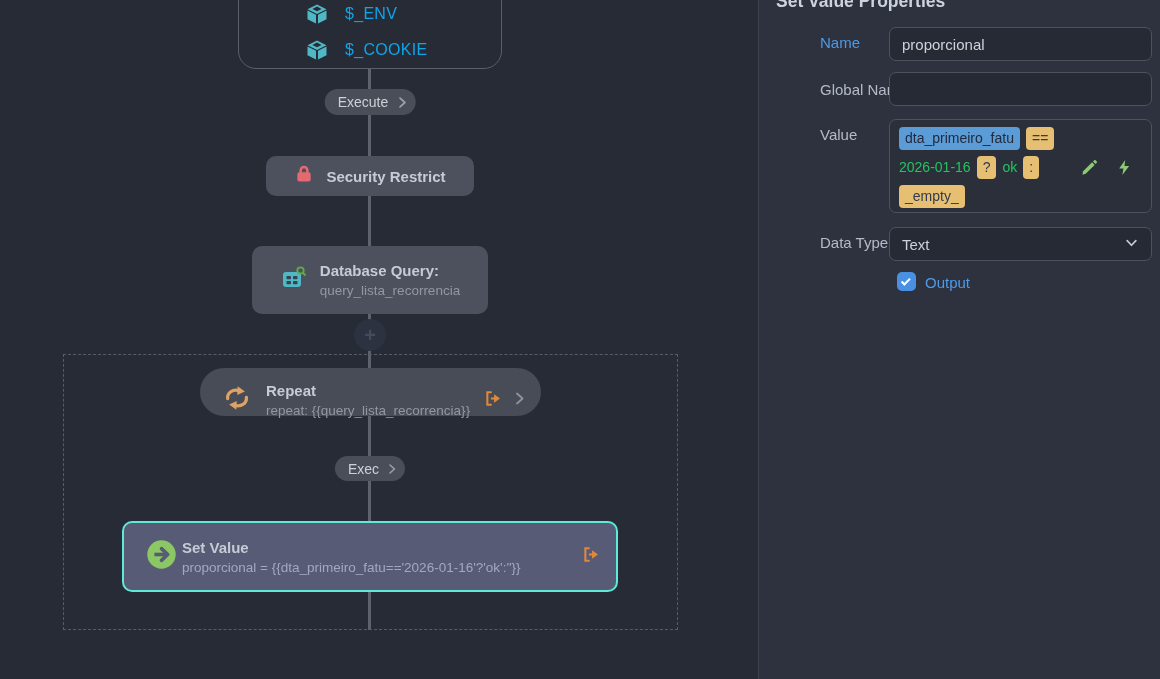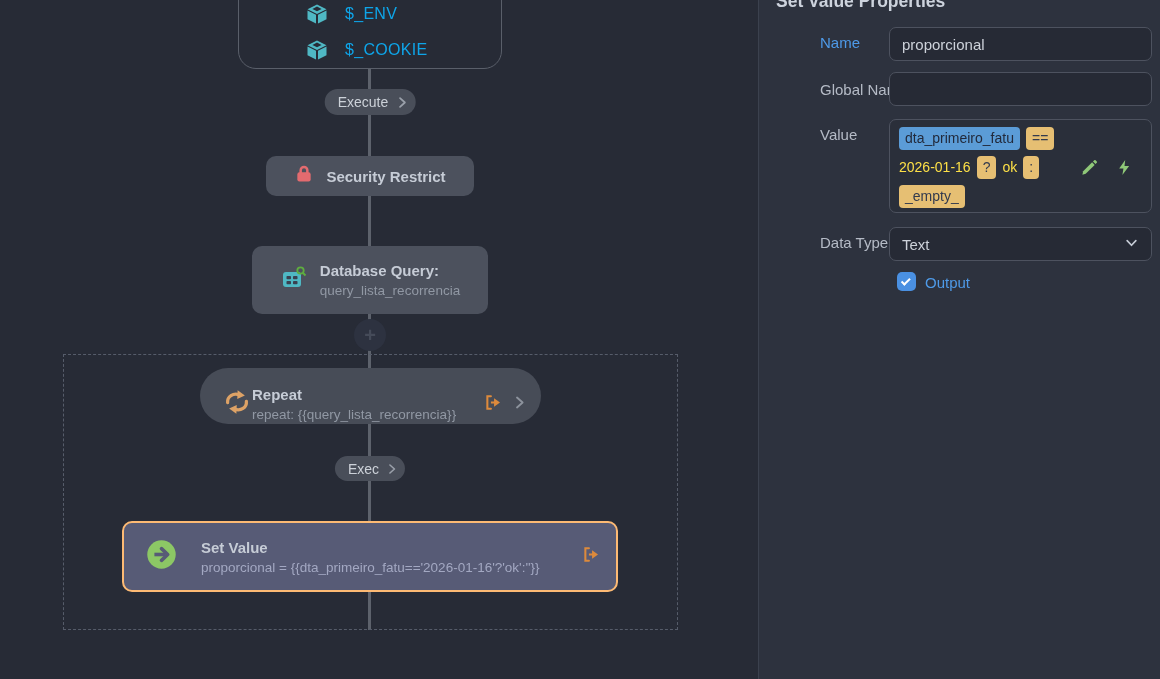--- a/index.html
+++ b/index.html
@@ -46,26 +46,26 @@
   .node-title { font-size:15px; font-weight:700; color:#c6ccd6; }
   .node-sub { font-size:13.5px; color:#9198a4; margin-top:4px; white-space:nowrap; }
 
   .node.security { left:266px; top:156px; width:208px; height:40px; justify-content:center; gap:12px; }
 
   .node.database { left:252px; top:246px; width:236px; height:68px; justify-content:center; gap:12px; }
 
   .loop-box { position:absolute; left:63px; top:354px; width:615px; height:276px;
     border:1px dashed #565c6a; z-index:1; }
 
-  .node.repeat { left:200px; top:368px; width:341px; height:56px; border-radius:32px; background:#474c57; padding:16px 14px 0 22px; }
+  .node.repeat { left:200px; top:368px; width:341px; height:48px; border-radius:32px; background:#474c57; padding:16px 14px 0 22px; gap:14px; }
   .node.repeat .grow { flex:1; min-width:0; }
   .node-right-icons { display:flex; align-items:center; gap:10px; }
 
   .node.setvalue { left:122px; top:521px; width:496px; height:71px; background:#575b76;
-    border:2px solid #fdba74; padding:0 16px 0 22px; gap:24px; }
+    border:2px solid #5eead4; padding:0 16px 0 22px; gap:5px; }
   .node.setvalue .grow { flex:1; min-width:0; }
   .node.setvalue .node-sub { color:#a3a8c2; }
 
   
   .panel { position:absolute; left:758px; top:0; width:402px; height:679px;
     background:#2d323e; border-left:1px solid #3b414e; }
   .panel-title { position:absolute; left:17px; top:-9px; font-size:17.5px; font-weight:700; color:#cdd3dd; white-space:nowrap; }
 
   .f-label { position:absolute; left:17px; font-size:15px; color:#b5bbc6;margin-left:44px; }
   .f-label.blue { color:#4e9ae8; }
@@ -79,21 +79,21 @@
   .name-input { top:27px; }
   .global-input { top:72px; }
 
   .value-box { position:absolute; left:130px; top:119px; width:263px; height:94px;
     background:#2a2f3a; border:1px solid #4d525f; border-radius:7px; }
   .value-tokens { position:absolute; left:9px; top:7px; width:186px;
     display:flex; flex-wrap:wrap; gap:6px; align-items:center; }
   .tok { font-size:14px; line-height:17px; padding:3px 6px; border-radius:4px; white-space:nowrap; }
   .tok.variable { background:#5b9cd7; color:#222a3c; }
   .tok.operator { background:#e6bf73; color:#323a4e; }
-  .tok.plain { background:transparent; color:#fde047; padding:3px 0; }
+  .tok.plain { background:transparent; color:#22c55e; padding:3px 0; }
   .value-actions { position:absolute; right:18px; top:38px; display:flex; gap:17px; }
   .value-actions svg { display:block; cursor:pointer; }
 
   .select { position:absolute; left:130px; top:227px; width:263px; height:34px;
     background:#262a35; border:1px solid #4d525f; border-radius:7px;
     display:flex; align-items:center; justify-content:space-between;
     padding:0 12px; font-size:15px; color:#cdd2da; cursor:pointer; }
 
   .checkbox { position:absolute; left:138px; top:272px; width:19px; height:19px;
     background:#4a90e2; border-radius:5px; cursor:pointer;

